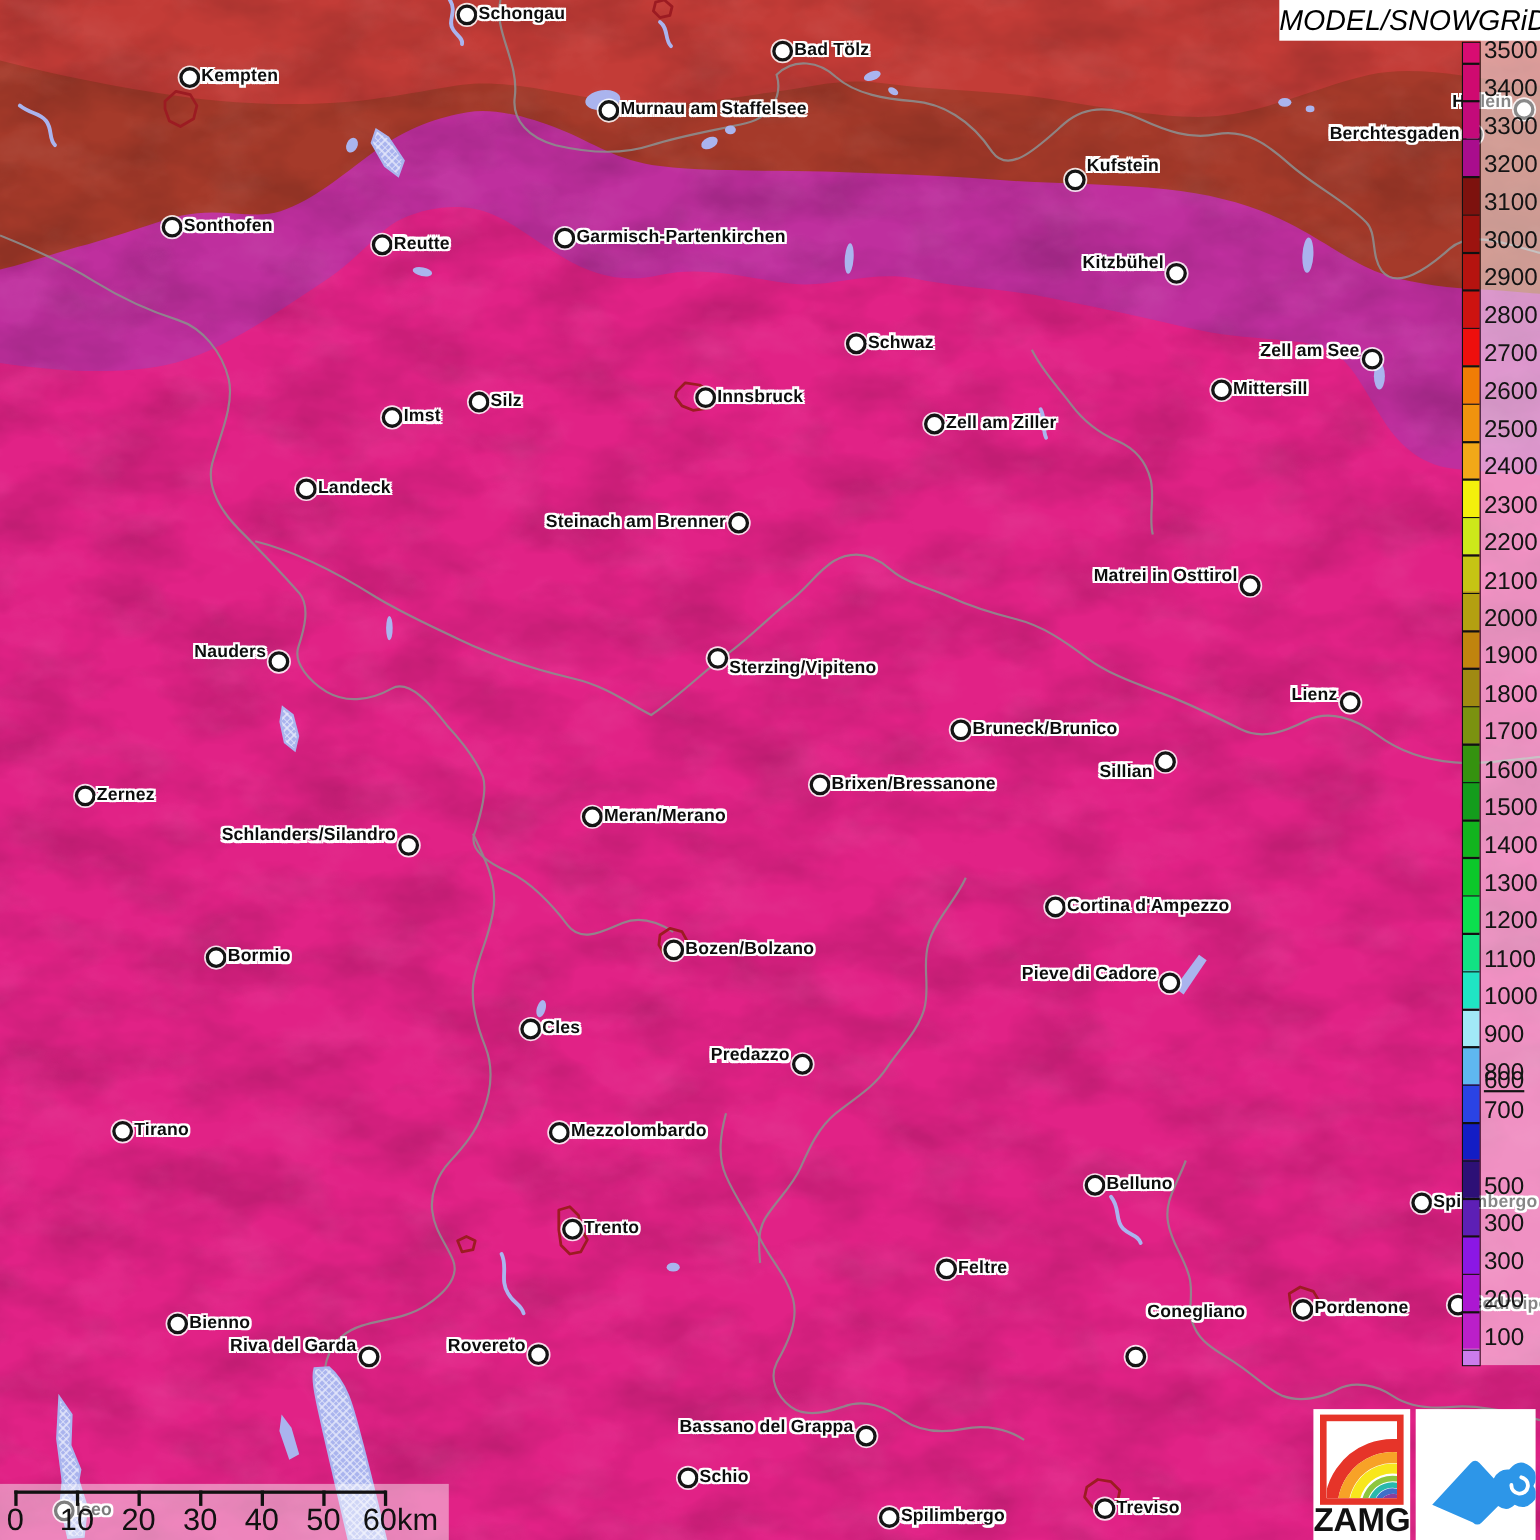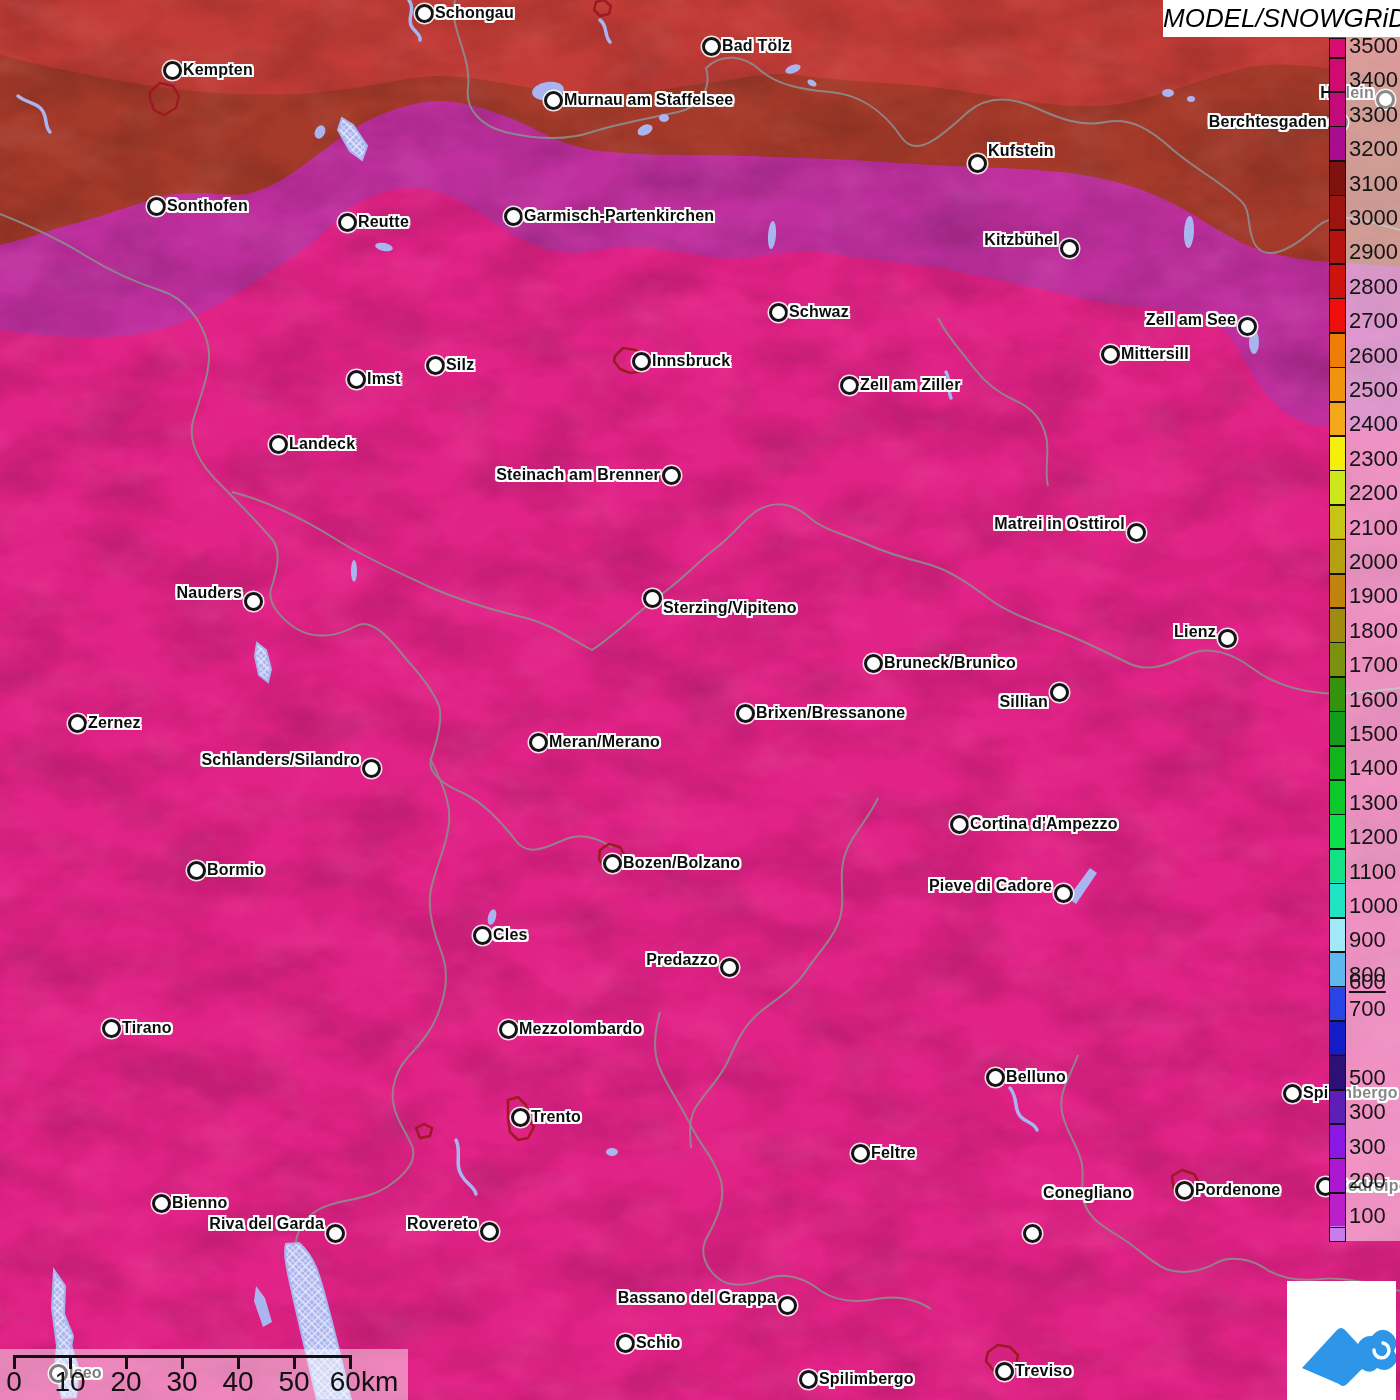--- a/index.html
+++ b/index.html
@@ -413,20 +413,34 @@
       <div class="sb-tick" style="left: 237px;"></div>
       <div class="sb-lab" style="left: 238px;">40</div>
       <div class="sb-tick" style="left: 293px;"></div>
       <div class="sb-lab" style="left: 294px;">50</div>
       <div class="sb-tick" style="left: 349px;"></div>
       <div class="sb-lab" style="left: 364px;">60km</div>
     </div>
 
   <div class="model-box">MODEL/SNOWGRiD</div>
 
+  <div class="zamg-box">
+    <div class="zamg-square">
+      <svg width="64" height="70" viewBox="0 0 64 70" id="rainbow-svg">
+          <path d="M 4,78 A 56,56 0 0 1 101.44,40.48" fill="none" stroke="#e63429" stroke-width="12"></path>
+          <path d="M 15,78 A 45,45 0 0 1 93.3,47.849999999999994" fill="none" stroke="#f7a227" stroke-width="10"></path>
+          <path d="M 25,78 A 35,35 0 0 1 85.9,54.55" fill="none" stroke="#f8e71c" stroke-width="9"></path>
+          <path d="M 34,78 A 26,26 0 0 1 79.24,60.58" fill="none" stroke="#8dc63f" stroke-width="5"></path>
+          <path d="M 40,78 A 20,20 0 0 1 74.8,64.6" fill="none" stroke="#29b8ad" stroke-width="5"></path>
+          <path d="M 45.5,78 A 14.5,14.5 0 0 1 70.73,68.285" fill="none" stroke="#3f6fc8" stroke-width="5"></path>
+          <path d="M 50.5,78 A 9.5,9.5 0 0 1 67.03,71.635" fill="none" stroke="#8a3f9e" stroke-width="5"></path>
+        </svg>
+    </div>
+    <div class="zamg-text">ZAMG</div>
+  </div>
   <div class="partner-box">
     <svg width="109" height="119" viewBox="0 0 109 119">
       <path id="partner-shape" fill="#2d96e8" d="M15,87 L50,49 Q54,45 58,49 L71,63 Q76,54 85,55 Q94,44 104,52 Q113,59 107,70
                Q113,79 106,85 Q99,92 90,87 Q83,94 75,88 L60,103 Q56,107 52,103 Z"></path>
       <path d="M96,62 a7.5,7.5 0 1 1 -9,7" fill="none" stroke="#fff" stroke-width="3.5" stroke-linecap="round"></path>
     </svg>
   </div>
 
 </div>
 

